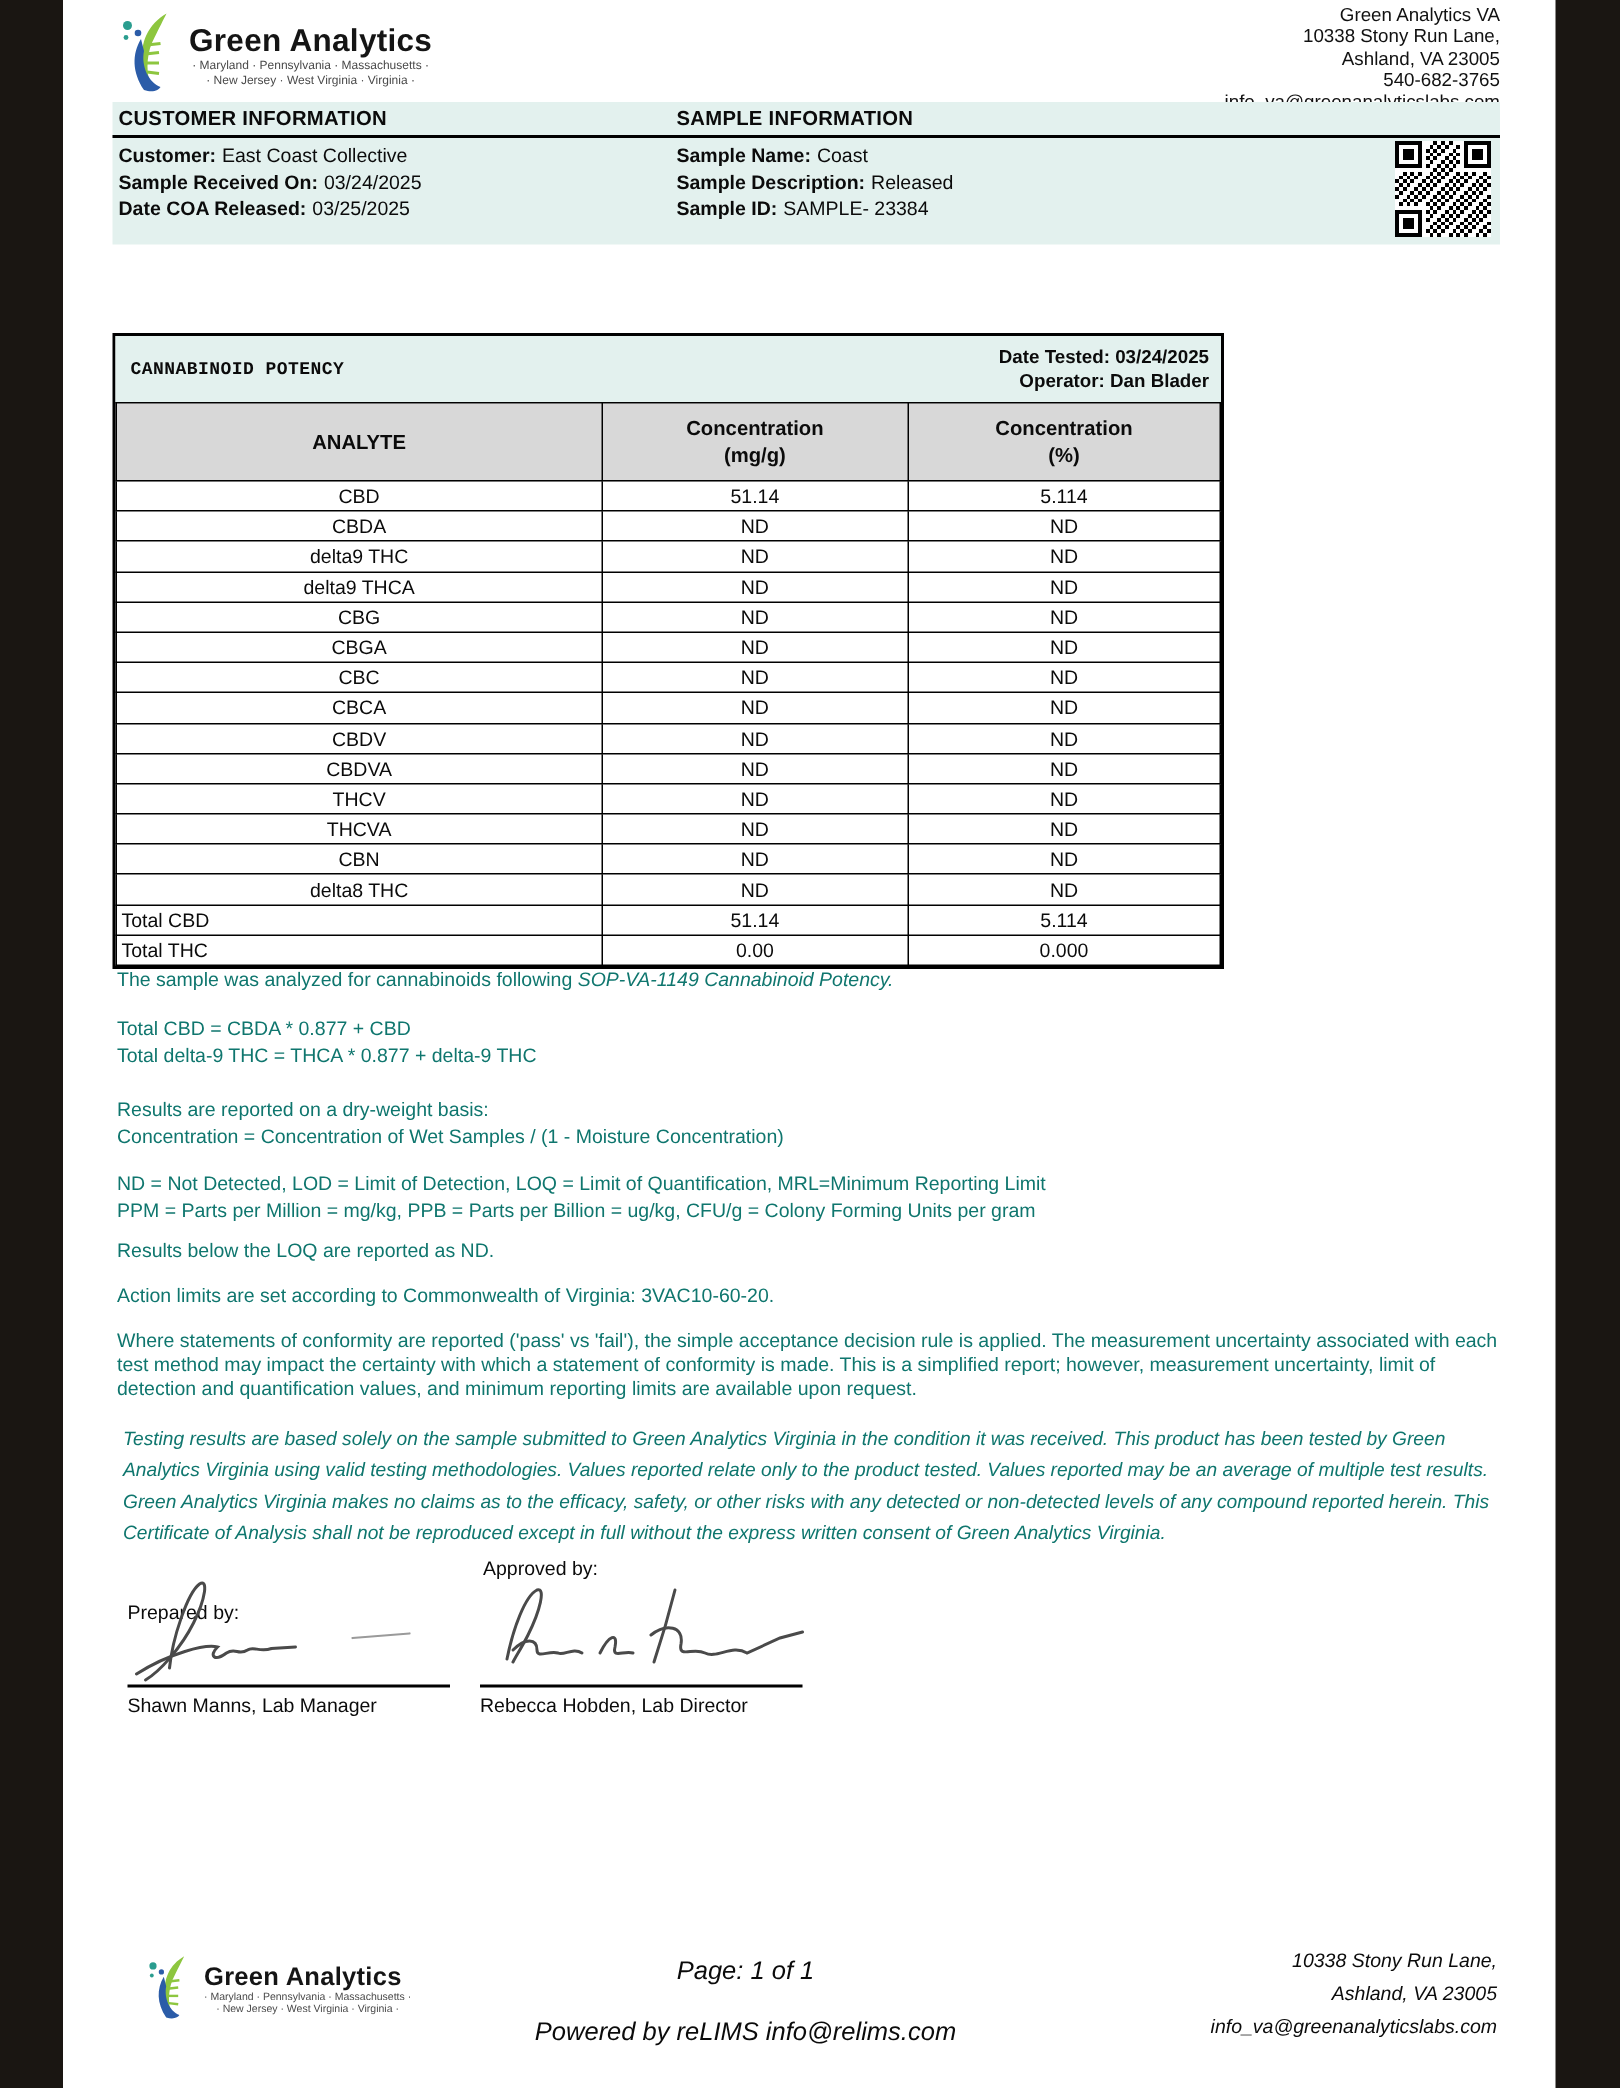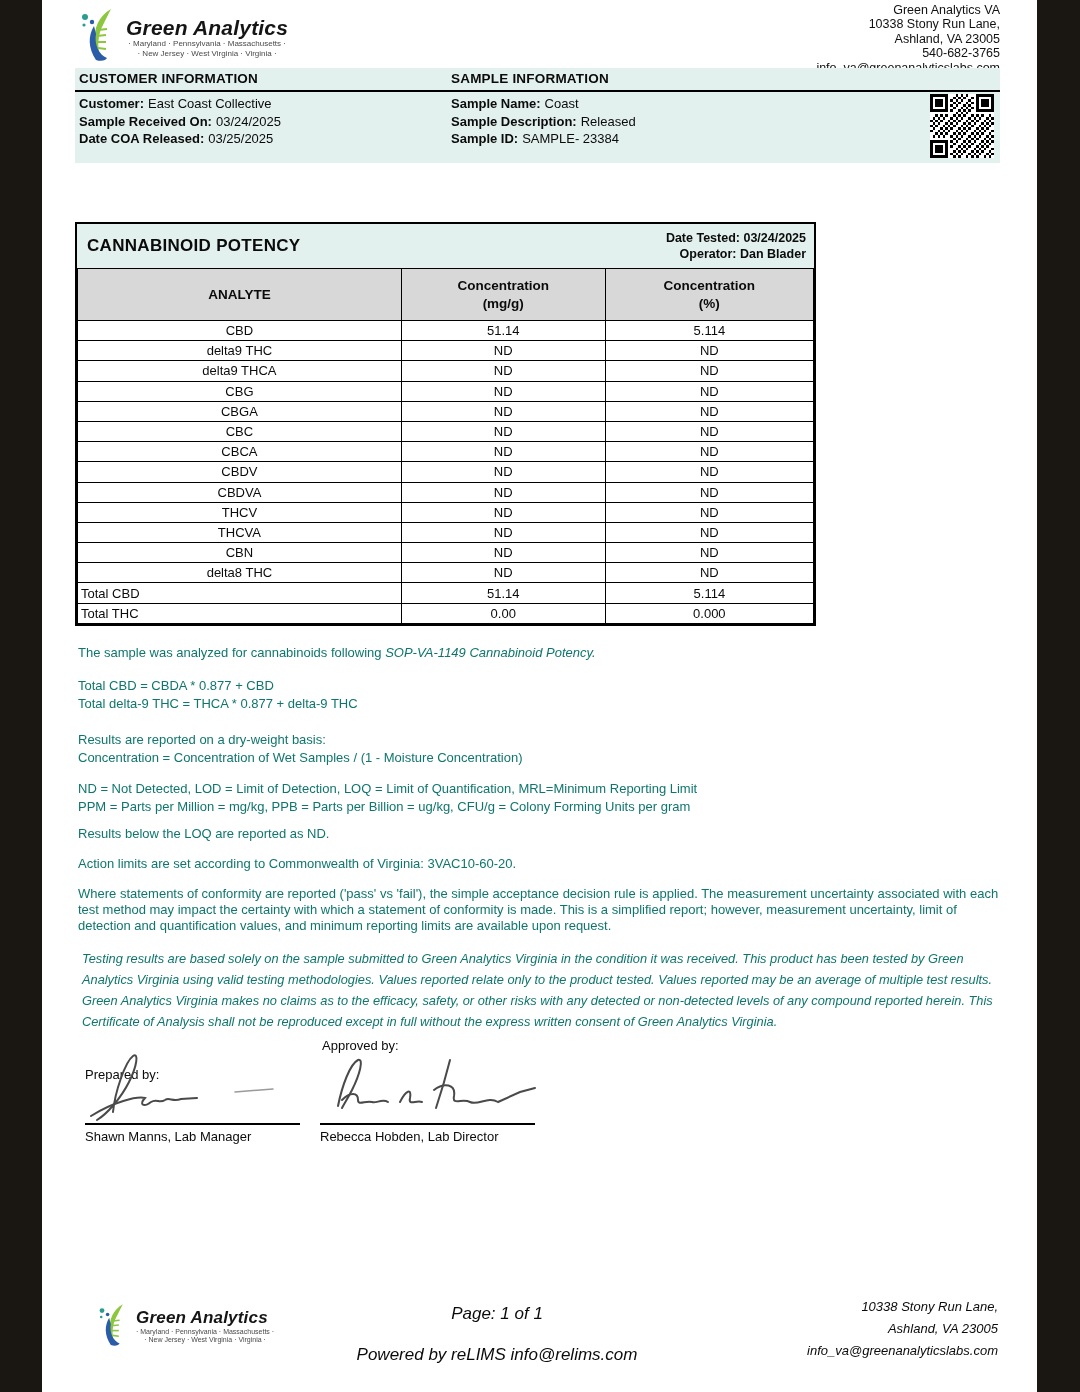--- a/index.html
+++ b/index.html
@@ -4,21 +4,21 @@
 <style>
   * { margin:0; padding:0; box-sizing:border-box; }
   html,body { width:1080px; height:1392px; }
   body { background:#1a1612; font-family:"Liberation Sans", sans-serif; color:#0b0b0b; position:relative; }
   .page { position:absolute; left:42px; top:0; width:995px; height:1392px; background:#fff; overflow:hidden; }
 
   
   .hdr-logo { position:absolute; left:38px; top:8px; display:flex; align-items:flex-start; }
   .logo-icon { width:40px; height:54px; }
   .logo-text { margin-left:6px; }
-  .logo-name { font-size:21px; font-weight:bold; color:#151515; letter-spacing:0.2px; line-height:1.1; margin-top:8px;font-style:italic; }
+  .logo-name { font-size:21px; font-weight:bold; color:#151515; letter-spacing:0.2px; line-height:1.1; margin-top:8px; }
   .logo-states { font-size:8px; color:#4a4a4a; text-align:center; line-height:1.25; }
   .doc-title { position:absolute; left:0; top:24px; width:100%; text-align:center; font-size:23px; font-weight:bold; letter-spacing:0.4px; color:#000; }
   .lab-address { position:absolute; right:37px; top:3px; text-align:right; font-size:12.5px; line-height:14.4px; color:#111; }
 
   
   .info-block { position:absolute; left:33px; top:68px; width:925px; height:95px; background:var(--tint); }
   .info-heading { position:absolute; top:3px; font-size:13.5px; font-weight:bold; letter-spacing:0.2px; }
   .info-heading.cust { left:4px; }
   .info-heading.samp { left:376px; }
   .info-underline { position:absolute; left:0; top:22px; width:100%; height:2px; background:#000; }
@@ -26,21 +26,21 @@
   .info-col.cust { left:4px; }
   .info-col.samp { left:376px; }
   .info-row { font-size:13px; line-height:17.6px; }
   .info-row .lbl { font-weight:bold; }
   .info-row .val { margin-left:4px; }
   .qr-box { position:absolute; left:855px; top:26px; width:64px; height:64px; background:#fff; }
 
   
   .potency-box { position:absolute; left:33px; top:222px; width:741px; border:2px solid #000; background:#fff; }
   .potency-head { background:var(--tint); height:44px; display:flex; align-items:center; justify-content:space-between; padding:0 8px 0 10px; }
-  .potency-title { font-size:17px; font-weight:bold; letter-spacing:0.3px; }
+  .potency-title { font-size:12px; font-weight:bold; letter-spacing:0.3px;font-family:Liberation Mono, monospace; }
   .potency-meta { text-align:right; font-size:12.5px; font-weight:bold; line-height:16px; }
   table.potency { width:100%; border-collapse:collapse; table-layout:fixed; }
   table.potency th { background:var(--table-header-gray); border:1px solid #000; height:52px; font-size:13.5px; font-weight:bold; text-align:center; vertical-align:middle; line-height:18px; }
   table.potency td { border:1px solid #000; height:20.2px; font-size:13px; text-align:center; vertical-align:middle; padding:0 4px; }
   table.potency col.c1 { width:44%; } table.potency col.c2 { width:27.7%; } table.potency col.c3 { width:28.3%; }
   table.potency td.total-label { text-align:left; padding-left:3px; }
 
   
   .note { position:absolute; left:36px; font-size:13px; line-height:16px; color:#0f766e; }
   .note i { font-style:italic; }
@@ -341,20 +341,25 @@
             </th>
         </tr>
       </thead>
       <tbody>
           <tr>
             <td>CBD</td>
             <td>51.14</td>
             <td>5.114</td>
           </tr>
           <tr>
+            <td>CBDA</td>
+            <td>ND</td>
+            <td>ND</td>
+          </tr>
+          <tr>
             <td>delta9 THC</td>
             <td>ND</td>
             <td>ND</td>
           </tr>
           <tr>
             <td>delta9 THCA</td>
             <td>ND</td>
             <td>ND</td>
           </tr>
           <tr>

